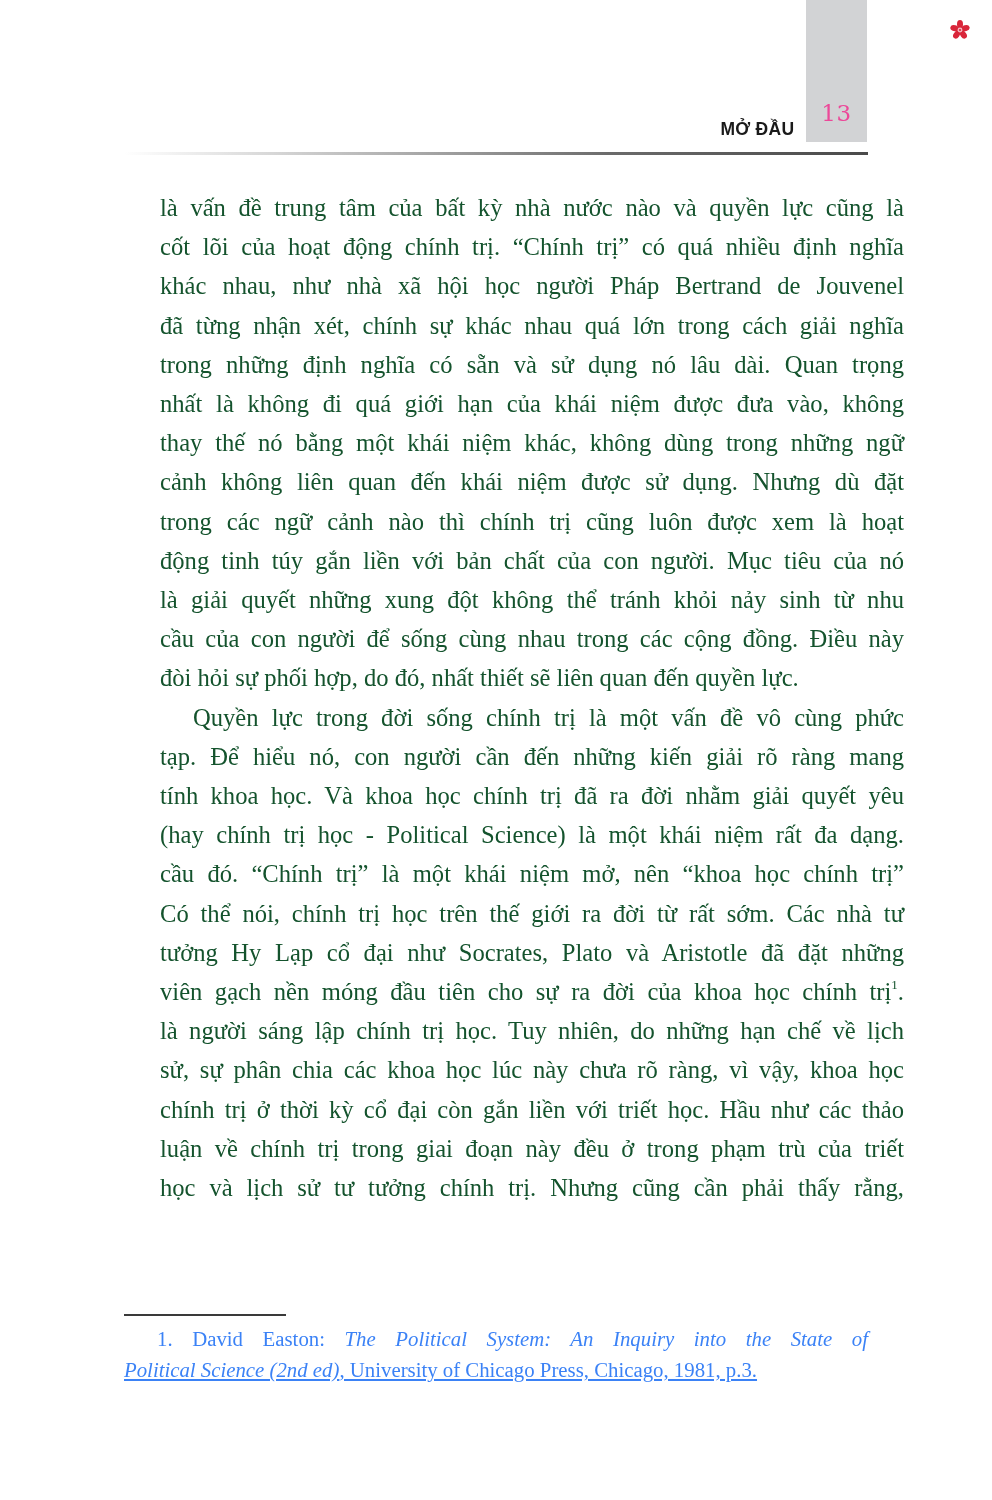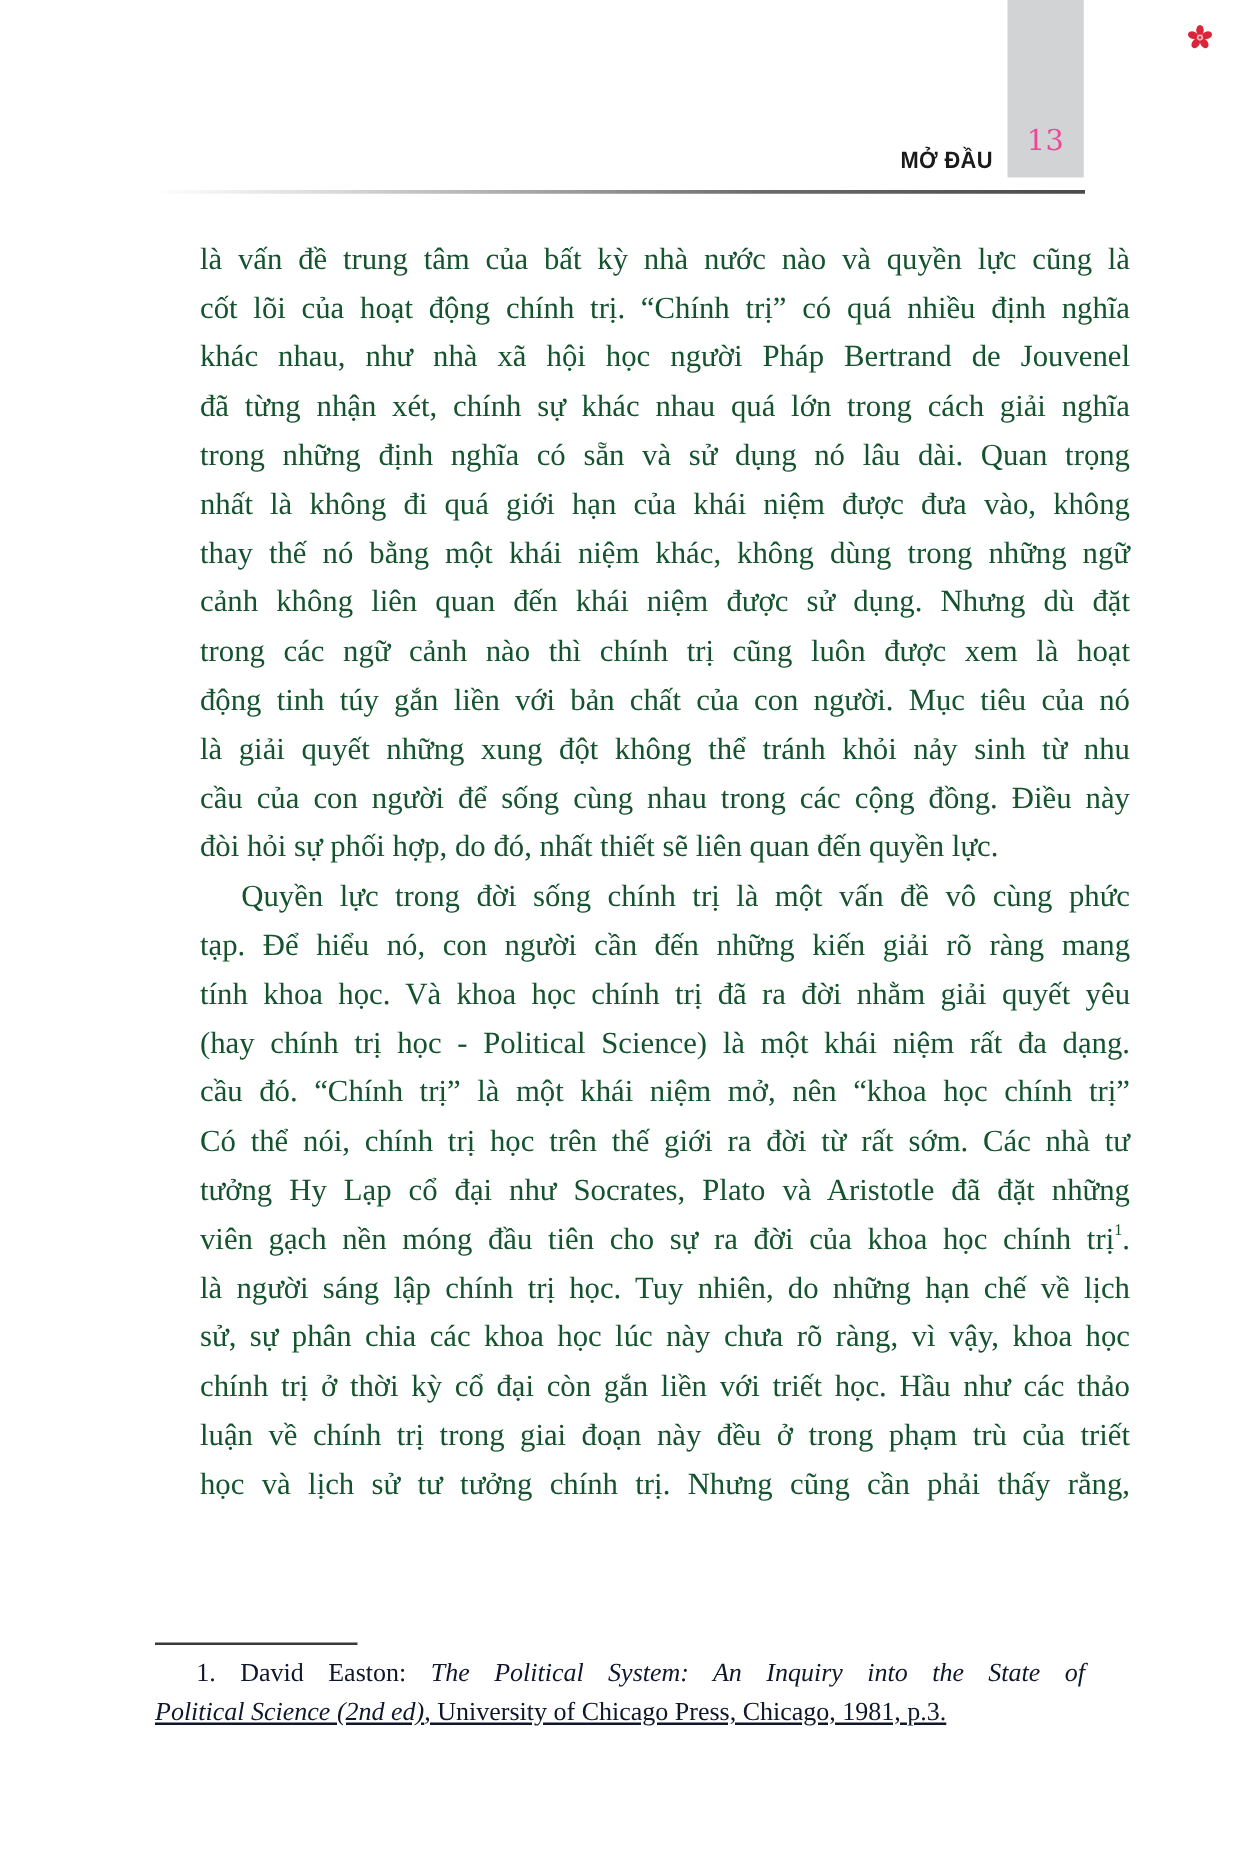--- a/index.html
+++ b/index.html
@@ -97,21 +97,21 @@
       height: 2px;
       background: #3a3a3a;
     }
     .footnote {
       position: absolute;
       left: 124px;
       top: 1323px;
       width: 744px;
       font-size: 20.8px;
       line-height: 31px;
-      color: #0f172a;
+      color: #3b82f6;
     }
     .footnote .line {
       display: block;
       white-space: nowrap;
       text-align: justify;
       text-align-last: justify;
     }
     .footnote .line.indent {
       padding-left: 33px;
     }

